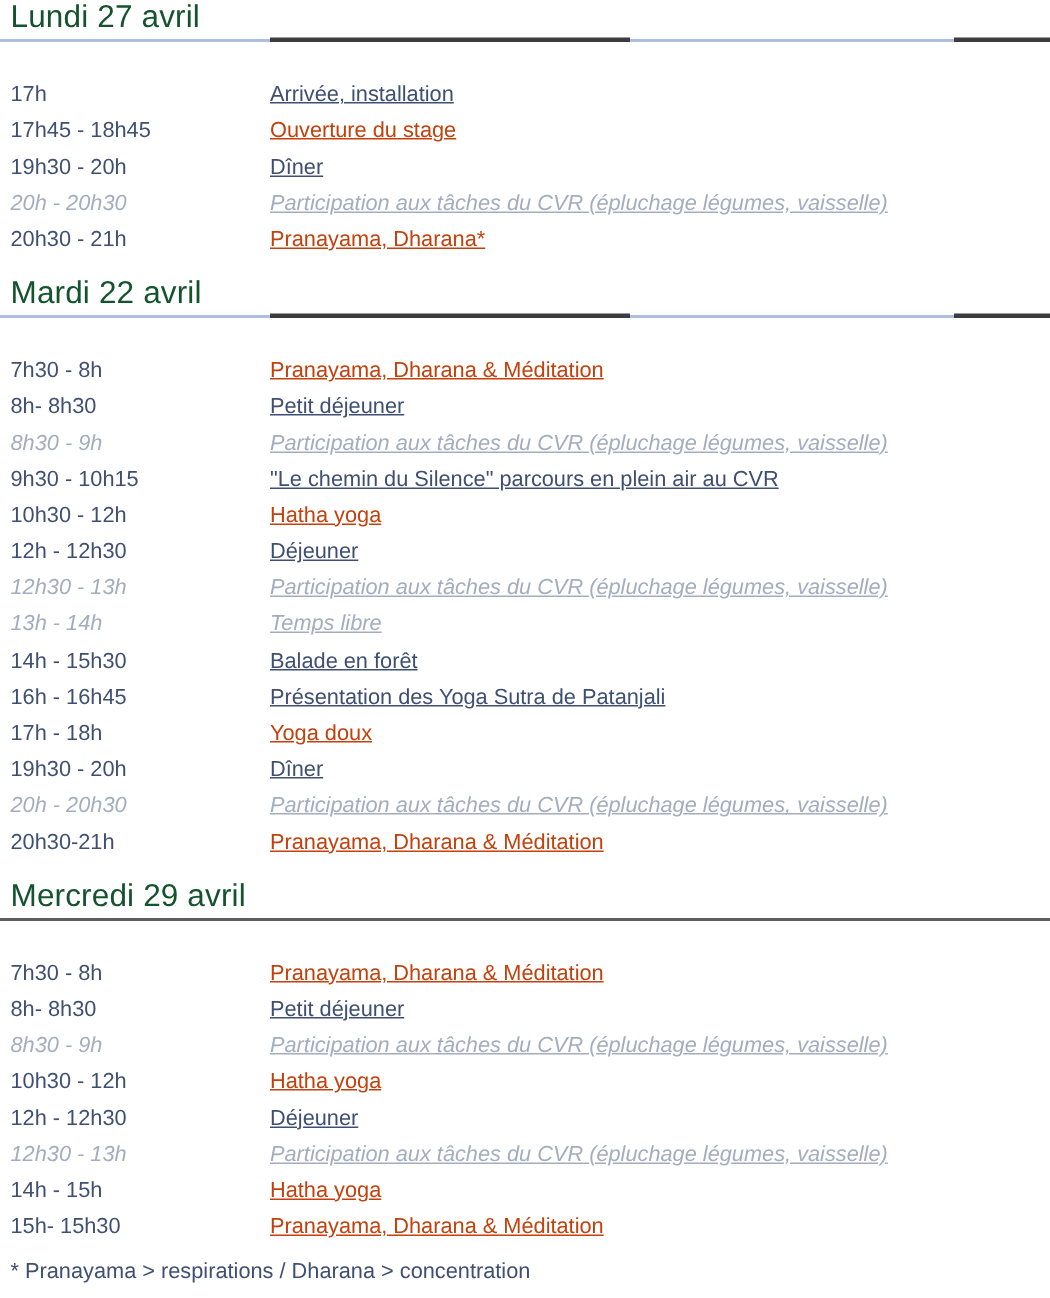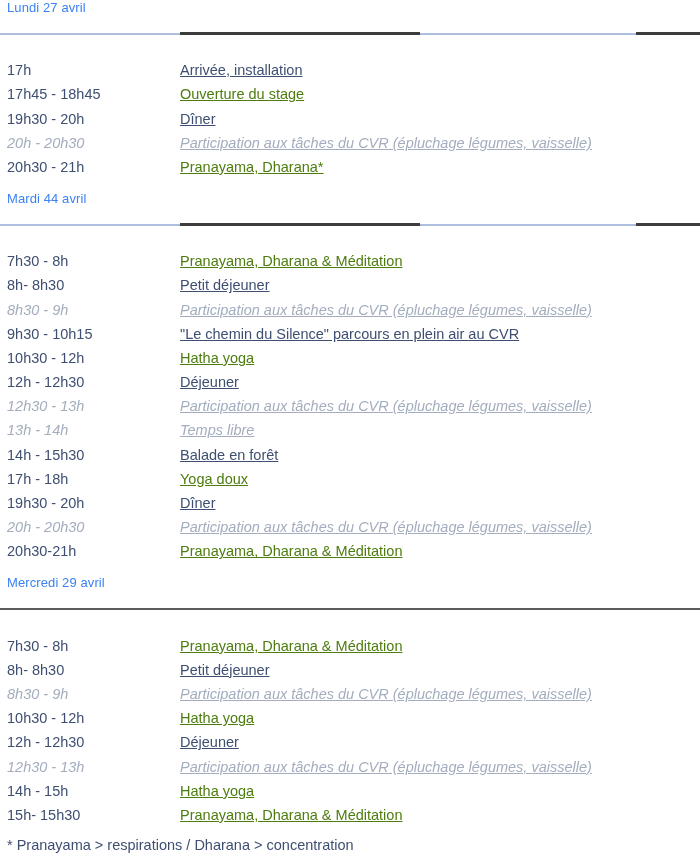--- a/index.html
+++ b/index.html
@@ -20,25 +20,25 @@
     height: 865px;
     box-sizing: border-box;
     padding: 0;
   }
 
   
   .day-section {
     position: relative;
   }
   .day-heading {
-    font-size: 13px;
-    color: #3b82f6;
+    font-size: 21px;
+    color: #14532d;
     letter-spacing: 0.1px;
     padding-left: 7px;
-    padding-bottom: 17px;
+    padding-bottom: 1px;
   }
   .day-rule {
     position: relative;
     height: 4px;
     width: 700px;
     margin-bottom: 6px;
   }
   .day-rule .rule-base {
     position: absolute;
     left: 0;
@@ -87,21 +87,21 @@
   }
   .row .activity {
     font-size: 14.5px;
     color: #3f4f72;
     white-space: pre;
     text-decoration: underline;
   }
 
   
   .row.gold .activity {
-    color: #4d7c0f;
+    color: #c2410c;
     margin-top: 14px;
   }
   .row.muted .time,
   .row.muted .activity {
     color: #a3adbe;
     font-style: italic;
   }
 
   
   .section-gap {
@@ -147,21 +147,21 @@
             <div class="activity">Participation aux tâches du CVR (épluchage légumes, vaisselle)</div>
           </div>
           <div class="row gold">
             <div class="time">20h30 - 21h</div>
             <div class="activity">Pranayama, Dharana*</div>
           </div>
         </div>
       </div>
       <div class="section-gap"></div>
       <div class="day-section">
-        <div class="day-heading">Mardi 44 avril</div>
+        <div class="day-heading">Mardi 22 avril</div>
         <div class="day-rule">
           <div class="rule-base"></div>
           <div class="rule-seg seg-mid"></div>
           <div class="rule-seg seg-right"></div>
         </div>
         <div class="rows">
           <div class="row gold">
             <div class="time">7h30 - 8h</div>
             <div class="activity">Pranayama, Dharana &amp; Méditation</div>
           </div>
@@ -189,20 +189,24 @@
             <div class="time">12h30 - 13h</div>
             <div class="activity">Participation aux tâches du CVR (épluchage légumes, vaisselle)</div>
           </div>
           <div class="row muted">
             <div class="time">13h - 14h</div>
             <div class="activity">Temps libre</div>
           </div>
           <div class="row">
             <div class="time">14h - 15h30</div>
             <div class="activity">Balade en forêt</div>
+          </div>
+          <div class="row">
+            <div class="time">16h - 16h45</div>
+            <div class="activity">Présentation des Yoga Sutra de Patanjali</div>
           </div>
           <div class="row gold">
             <div class="time">17h - 18h</div>
             <div class="activity">Yoga doux</div>
           </div>
           <div class="row">
             <div class="time">19h30 - 20h</div>
             <div class="activity">Dîner</div>
           </div>
           <div class="row muted">

